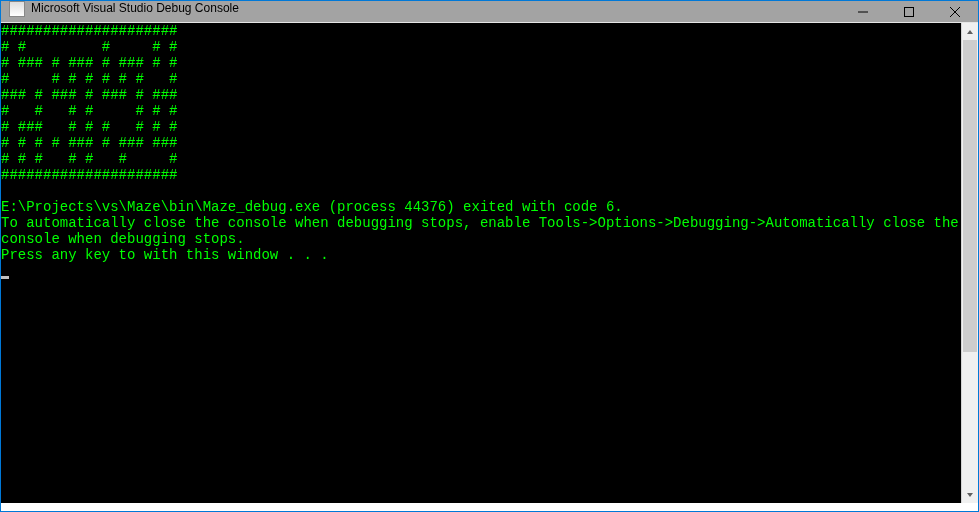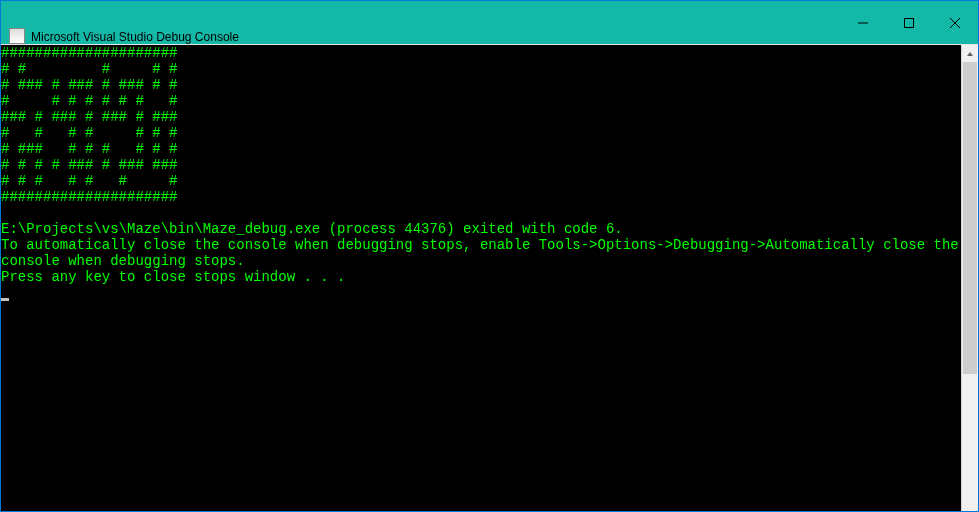--- a/index.html
+++ b/index.html
@@ -7,24 +7,24 @@
     margin: 0;
     padding: 0;
     font-family: "Segoe UI", Tahoma, sans-serif;
     background: #fff;
     width: 979px;
     height: 512px;
     overflow: hidden;
     border: 1px solid #0078d7;
   }
   .titlebar {
-    height: 44px;
-    background: #14b8a6;
+    height: 22px;
+    background: #a3a3a3;
     display: flex;
-    align-items: flex-end;
+    align-items: flex-start;
     border-bottom: 1px solid #e5e5e5;
   }
   .titlebar .app-icon {
     width: 16px;
     height: 16px;
     margin: 0 6px 0 8px;
     display: inline-block;
     border: 1px solid #888;
     background: linear-gradient(#ddd,#fff);
   }
@@ -131,21 +131,21 @@
 <span>#     # # # # # #   #</span>
 <span>### # ### # ### # ###</span>
 <span>#   #   # #     # # #</span>
 <span># ###   # # #   # # #</span>
 <span># # # # ### # ### ###</span>
 <span># # #   # #   #     #</span>
 <span>#####################</span>
 <span></span>
 <span>E:\Projects\vs\Maze\bin\Maze_debug.exe (process 44376) exited with code 6.</span>
 <span>To automatically close the console when debugging stops, enable Tools-&gt;Options-&gt;Debugging-&gt;Automatically close the console when debugging stops.</span>
-<span>Press any key to close stops window . . .</span>
+<span>Press any key to with this window . . .</span>
 <span class="cursor"></span></div>
 
   <div class="scrollbar">
     <div class="arrow">
       <svg width="8" height="8" viewBox="0 0 8 8">
           <path d="M4 2 L7 6 L1 6 Z" fill="#606060"></path>
         </svg>
     </div>
     <div class="track">
       <div class="thumb"></div>

